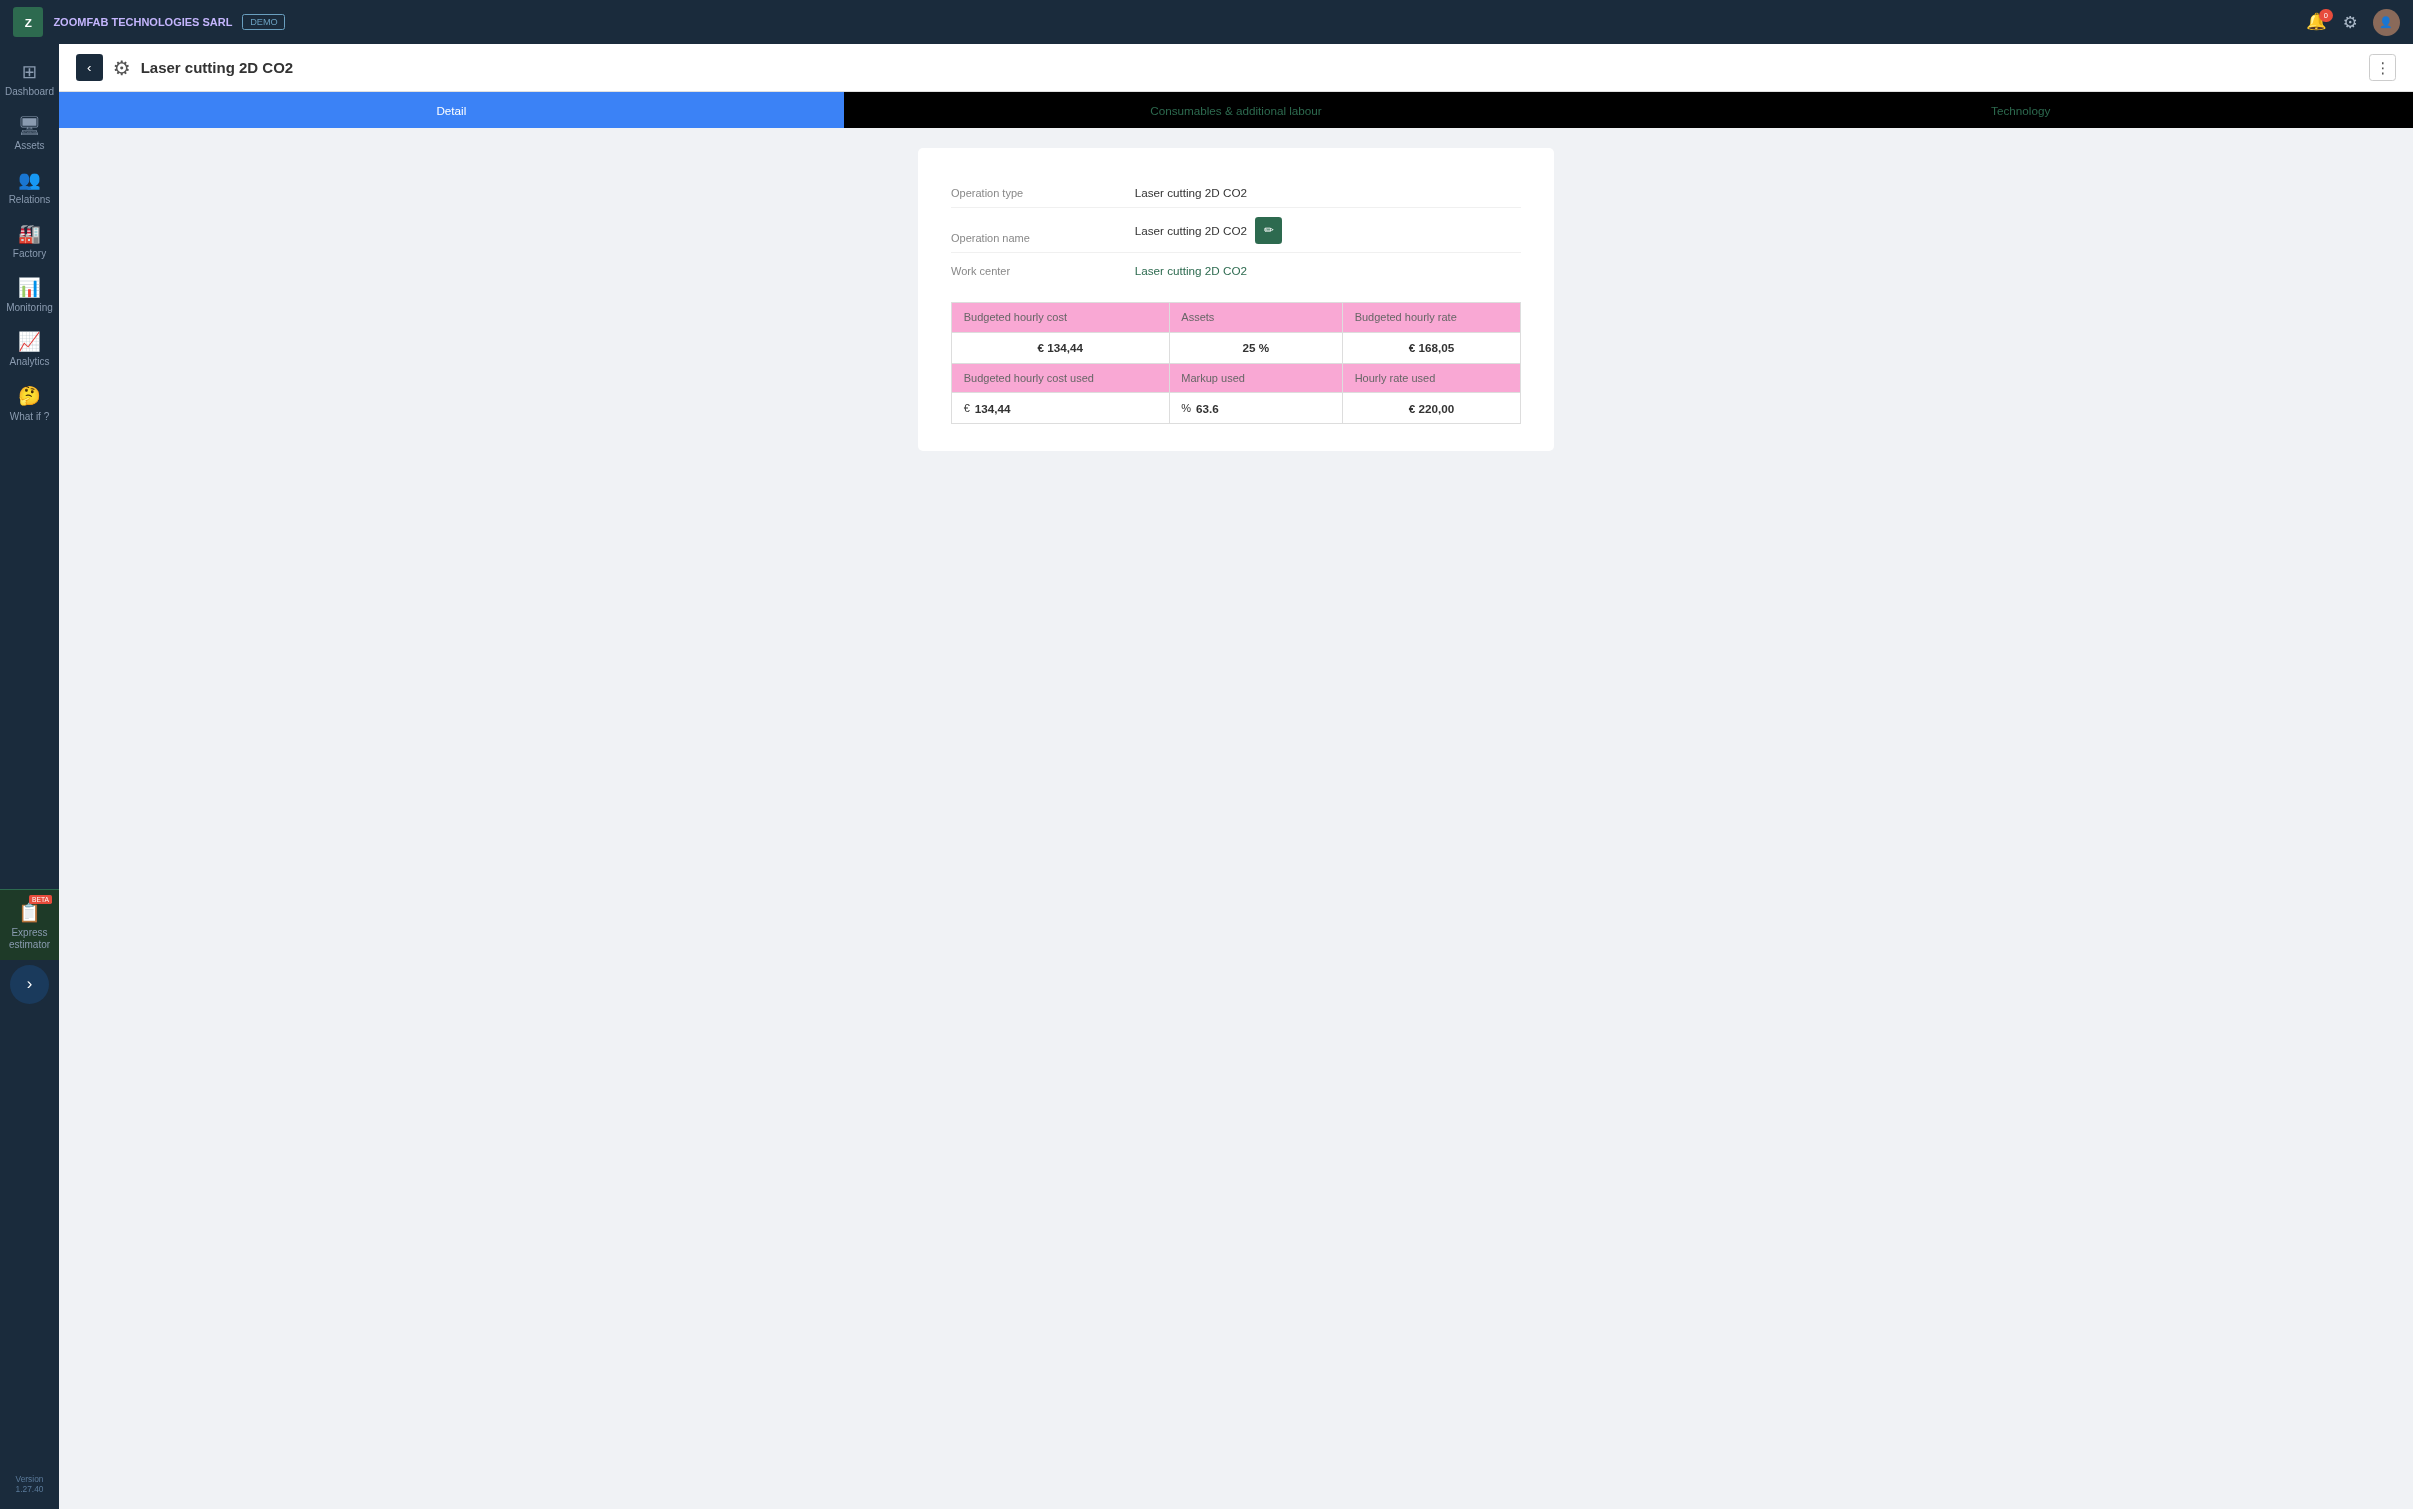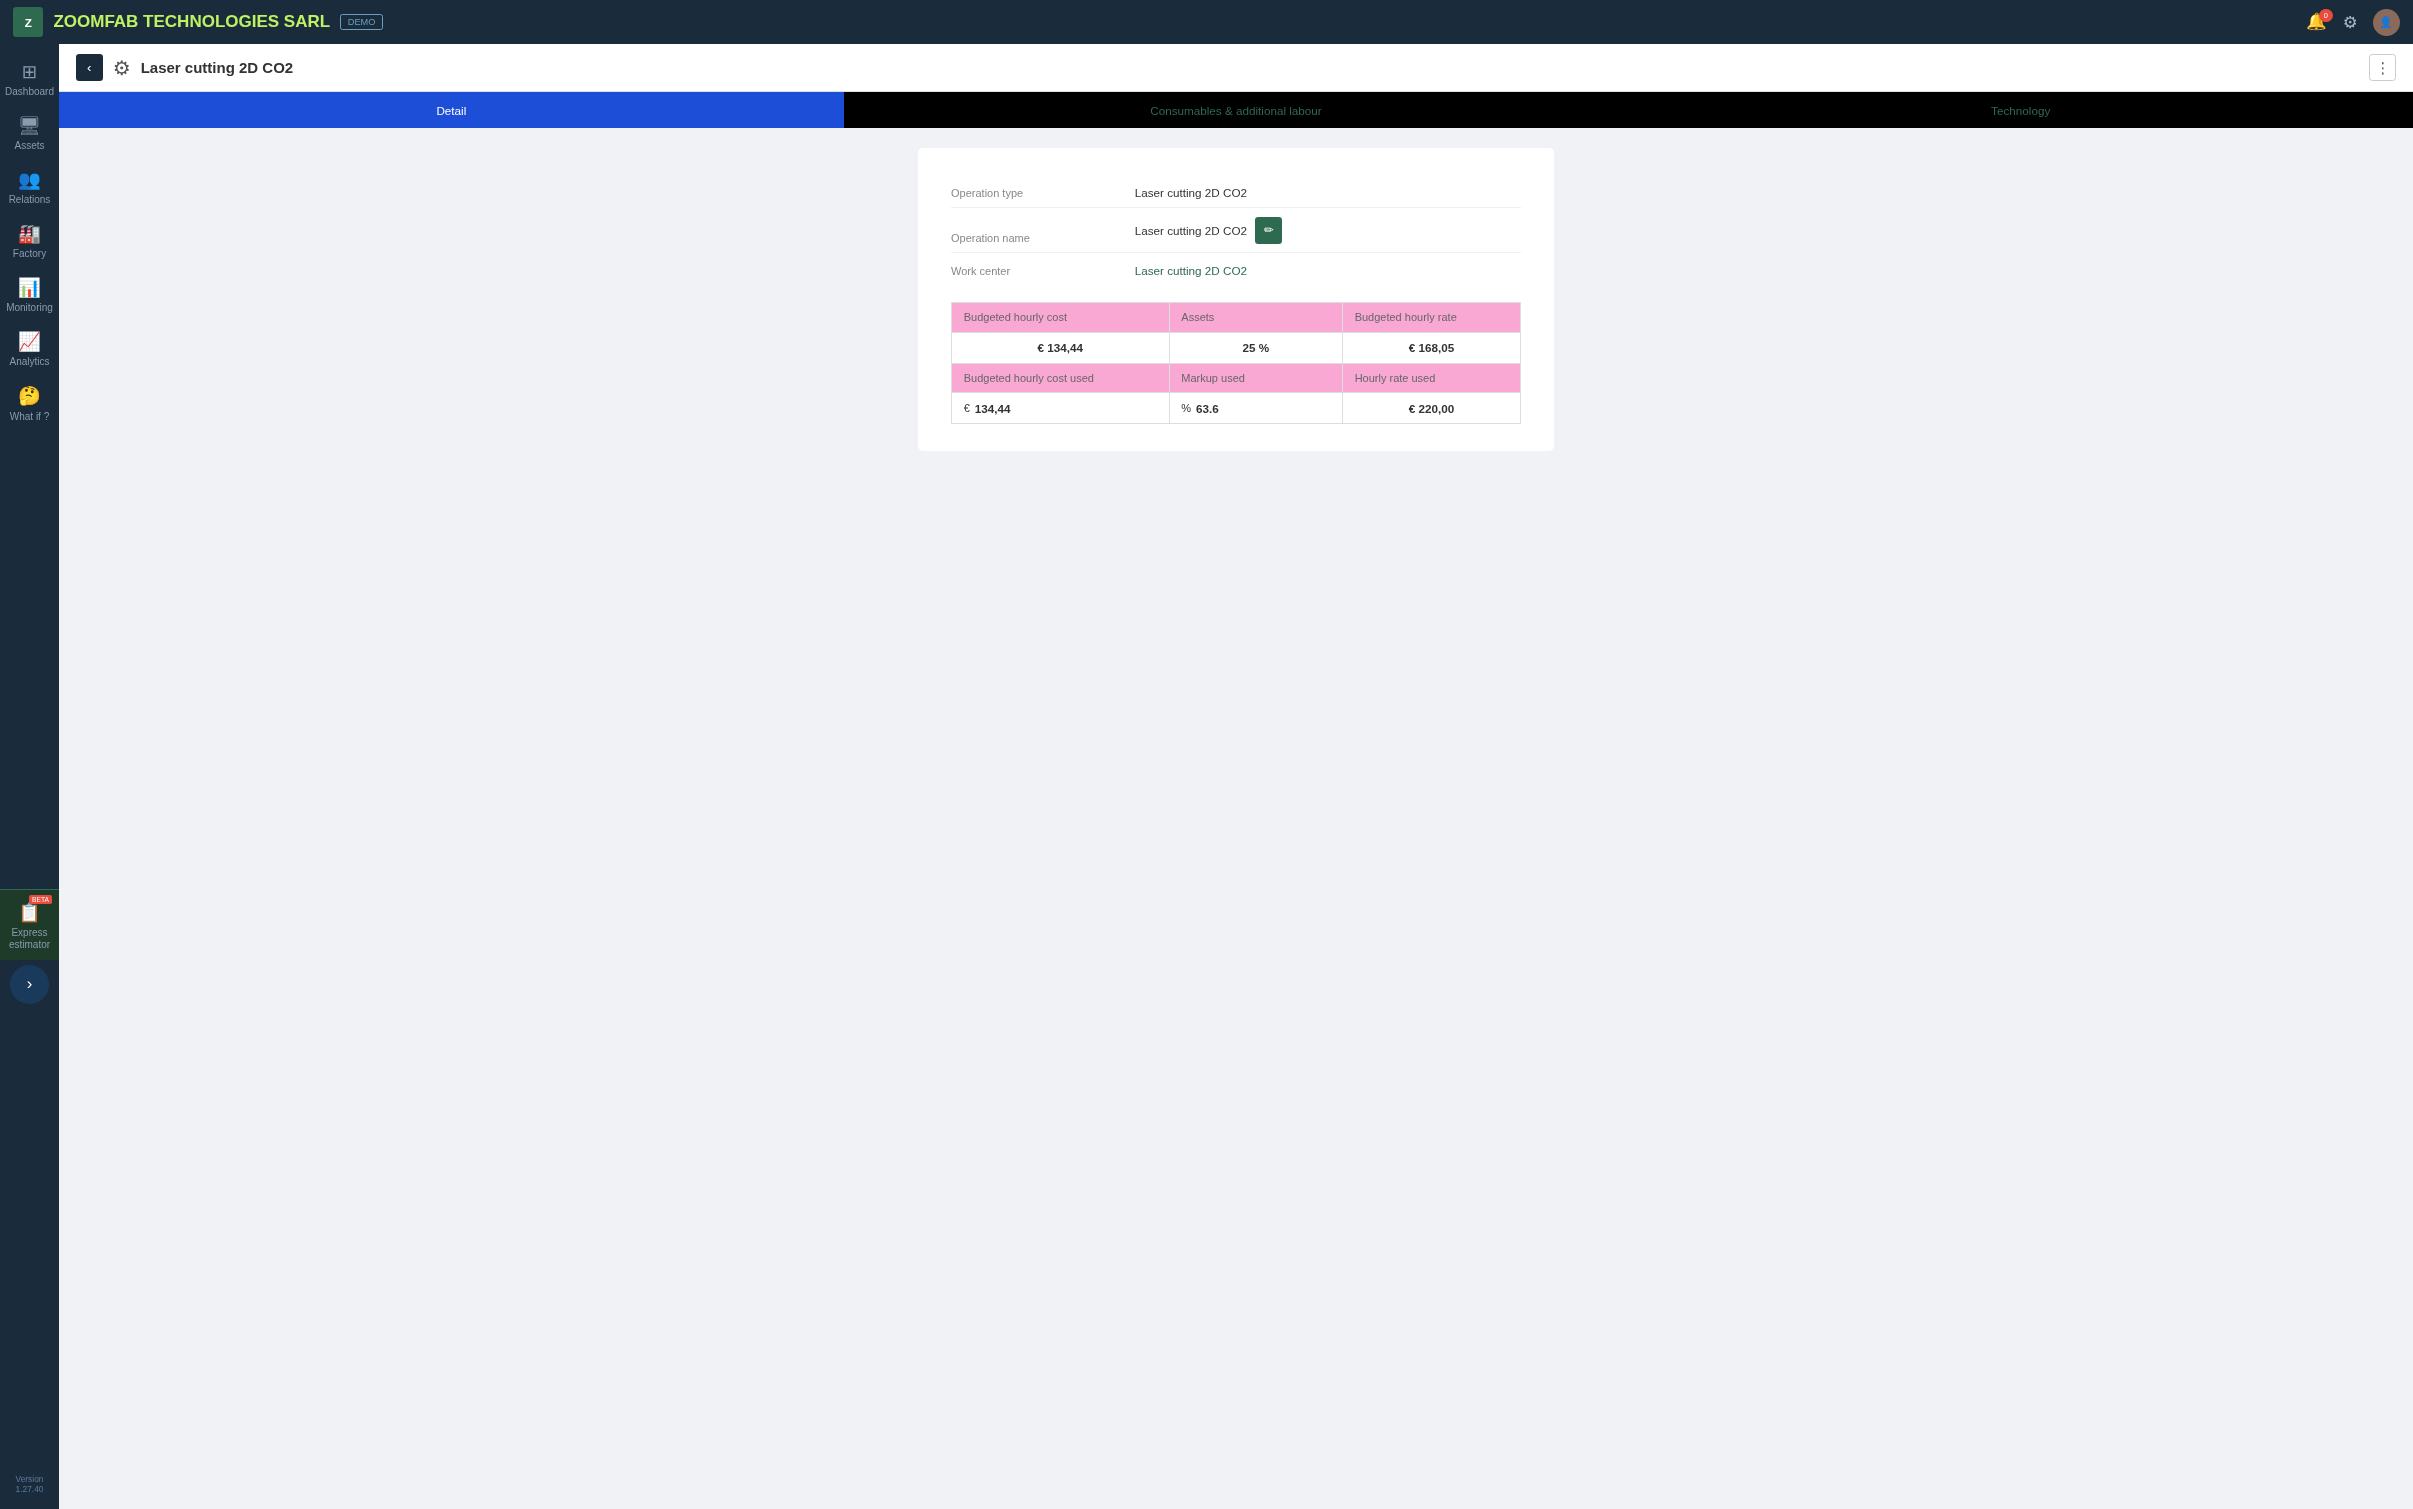--- a/index.html
+++ b/index.html
@@ -17,21 +17,21 @@
       justify-content: space-between;
     }
     .topbar-left { display: flex; align-items: center; gap: 10px; }
     .topbar-logo {
       background: #2d6a4f;
       width: 30px; height: 30px;
       border-radius: 3.3px;
       display: flex; align-items: center; justify-content: center;
       color: white; font-size: 11.7px; font-weight: bold;
     }
-    .topbar-company { color: #bef264; font-size: 17px; font-weight: 600; }
+    .topbar-company { color: #c4b5fd; font-size: 11px; font-weight: 600; }
     .demo-badge {
       background: transparent;
       border: 0.8px solid #6a9fbf;
       color: #6a9fbf;
       font-size: 9.2px;
       padding: 1.7px 6.7px;
       border-radius: 2.5px;
     }
     .topbar-right { display: flex; align-items: center; gap: 15px; }
     .topbar-icon { color: #aab8c8; font-size: 16.7px; cursor: pointer; position: relative; }
@@ -154,21 +154,21 @@
       flex: 1;
       padding: 11.7px 16.7px;
       text-align: center;
       cursor: pointer;
       font-size: 11.7px;
       font-weight: 500;
       border: none;
       background: transparent;
     }
     .tab.active {
-      background: #1d4ed8;
+      background: #3b82f6;
       color: white;
     }
     .tab.inactive {
       background: #000000;
       color: #2d6a4f;
     }
 
     
     .form-area {
       flex: 1;

